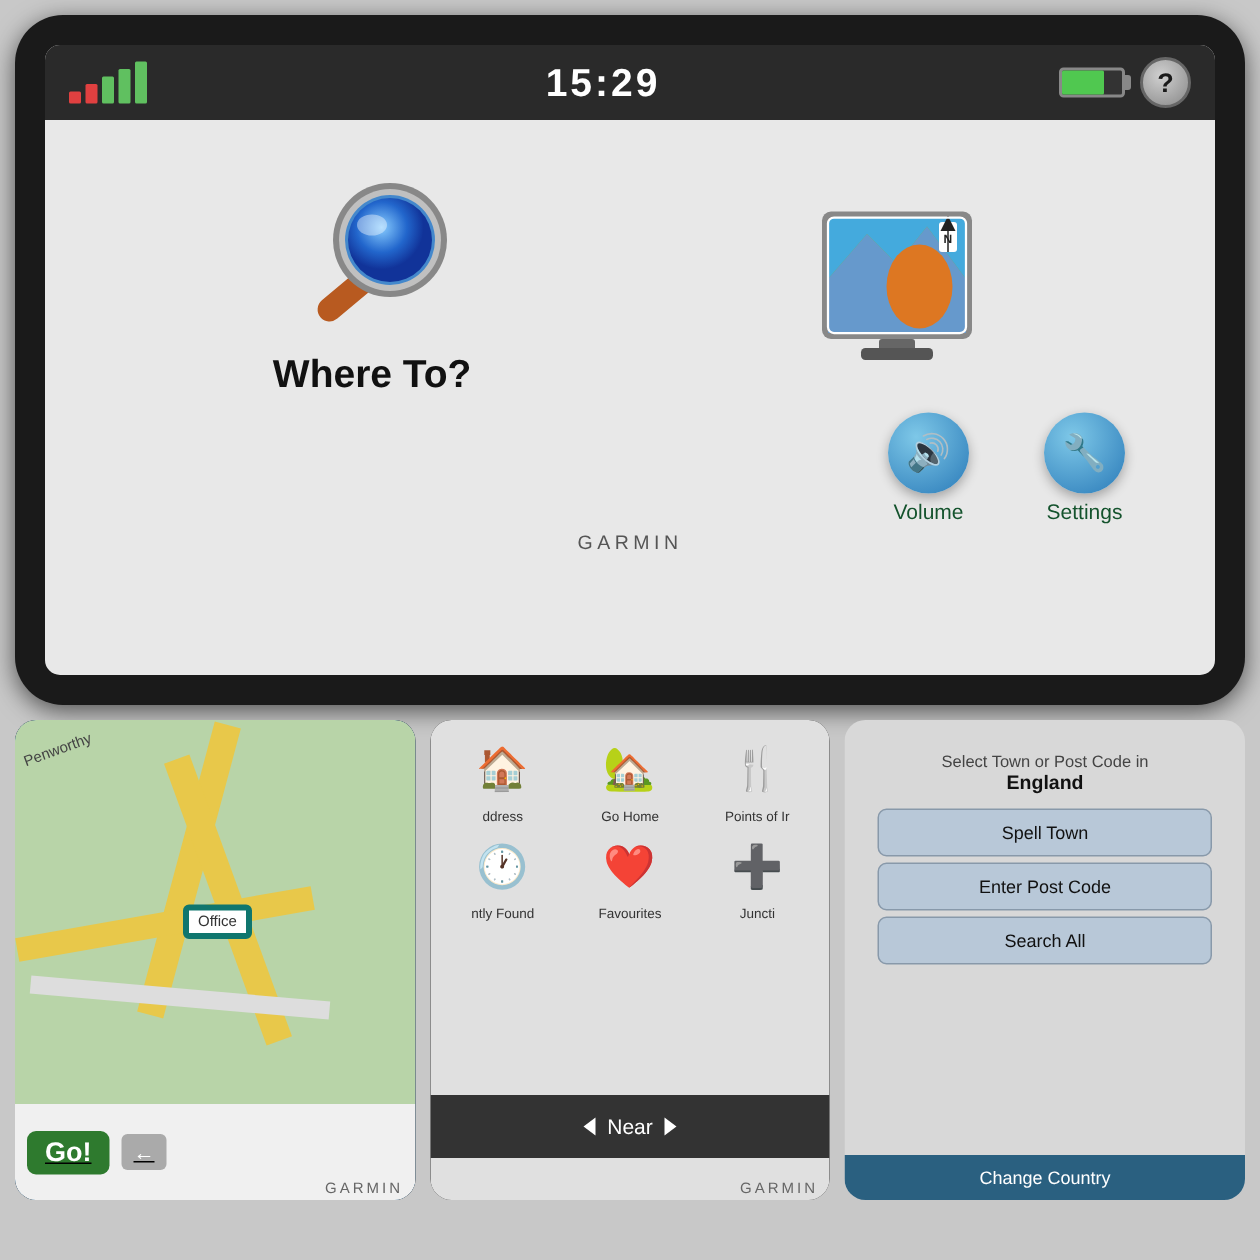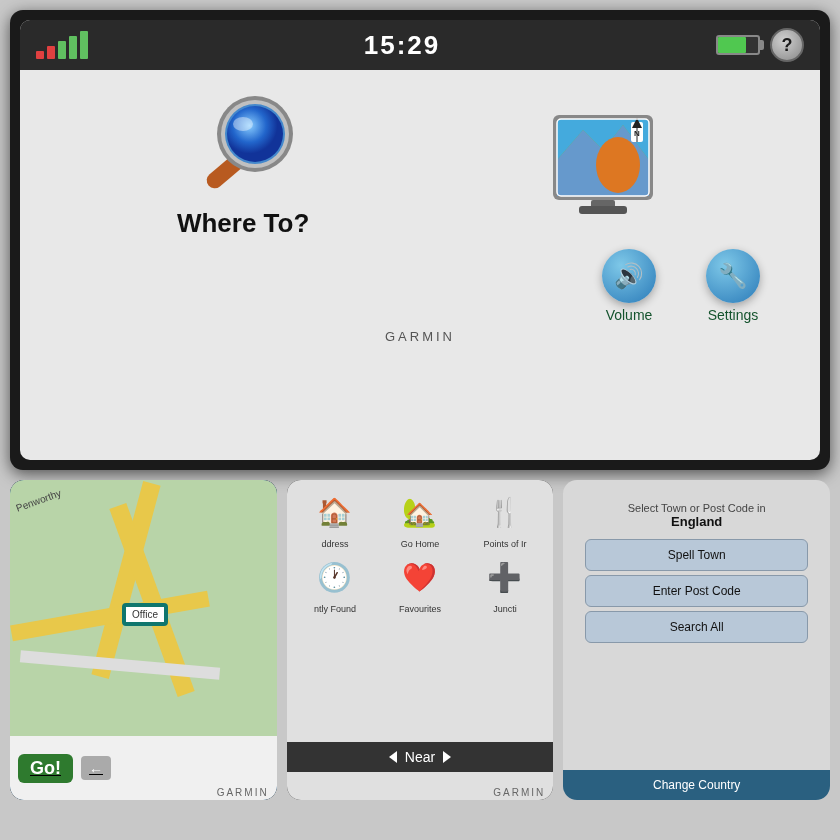--- a/index.html
+++ b/index.html
@@ -10,22 +10,22 @@
       font-family: Arial, sans-serif;
       overflow: hidden;
     }
 
     
     .top-device {
       width: 820px;
       height: 460px;
       margin: 10px auto 0;
       background: #1a1a1a;
-      border-radius: 13px;
-      padding: 10px;
+      border-radius: 32px;
+      padding: 20px;
       box-shadow: 0 4px 16px rgba(0,0,0,0.6);
       position: relative;
     }
     .top-screen {
       width: 100%;
       height: 100%;
       background: #e8e8e8;
       border-radius: 10px;
       overflow: hidden;
       position: relative;
@@ -102,20 +102,21 @@
       border: 2px solid #666;
       cursor: pointer;
     }
     
     .main-menu {
       display: flex;
       align-items: center;
       justify-content: space-around;
       padding: 20px 40px 0;
       background: #e8e8e8;
+      margin-top: 16px;
     }
     .menu-item {
       display: flex;
       flex-direction: column;
       align-items: center;
       gap: 8px;
       cursor: pointer;
     }
     .menu-item span.label {
       font-size: 26px;
@@ -332,21 +333,21 @@
       font-size: 9px;
       color: #333;
       text-align: center;
     }
     .near-bar {
       position: absolute;
       bottom: 28px;
       left: 0;
       width: 100%;
       background: #333;
-      height: 30px;
+      height: 42px;
       display: flex;
       align-items: center;
       justify-content: center;
       color: white;
       font-size: 14px;
       gap: 8px;
     }
     .near-arrow {
       width: 0;
       height: 0;

